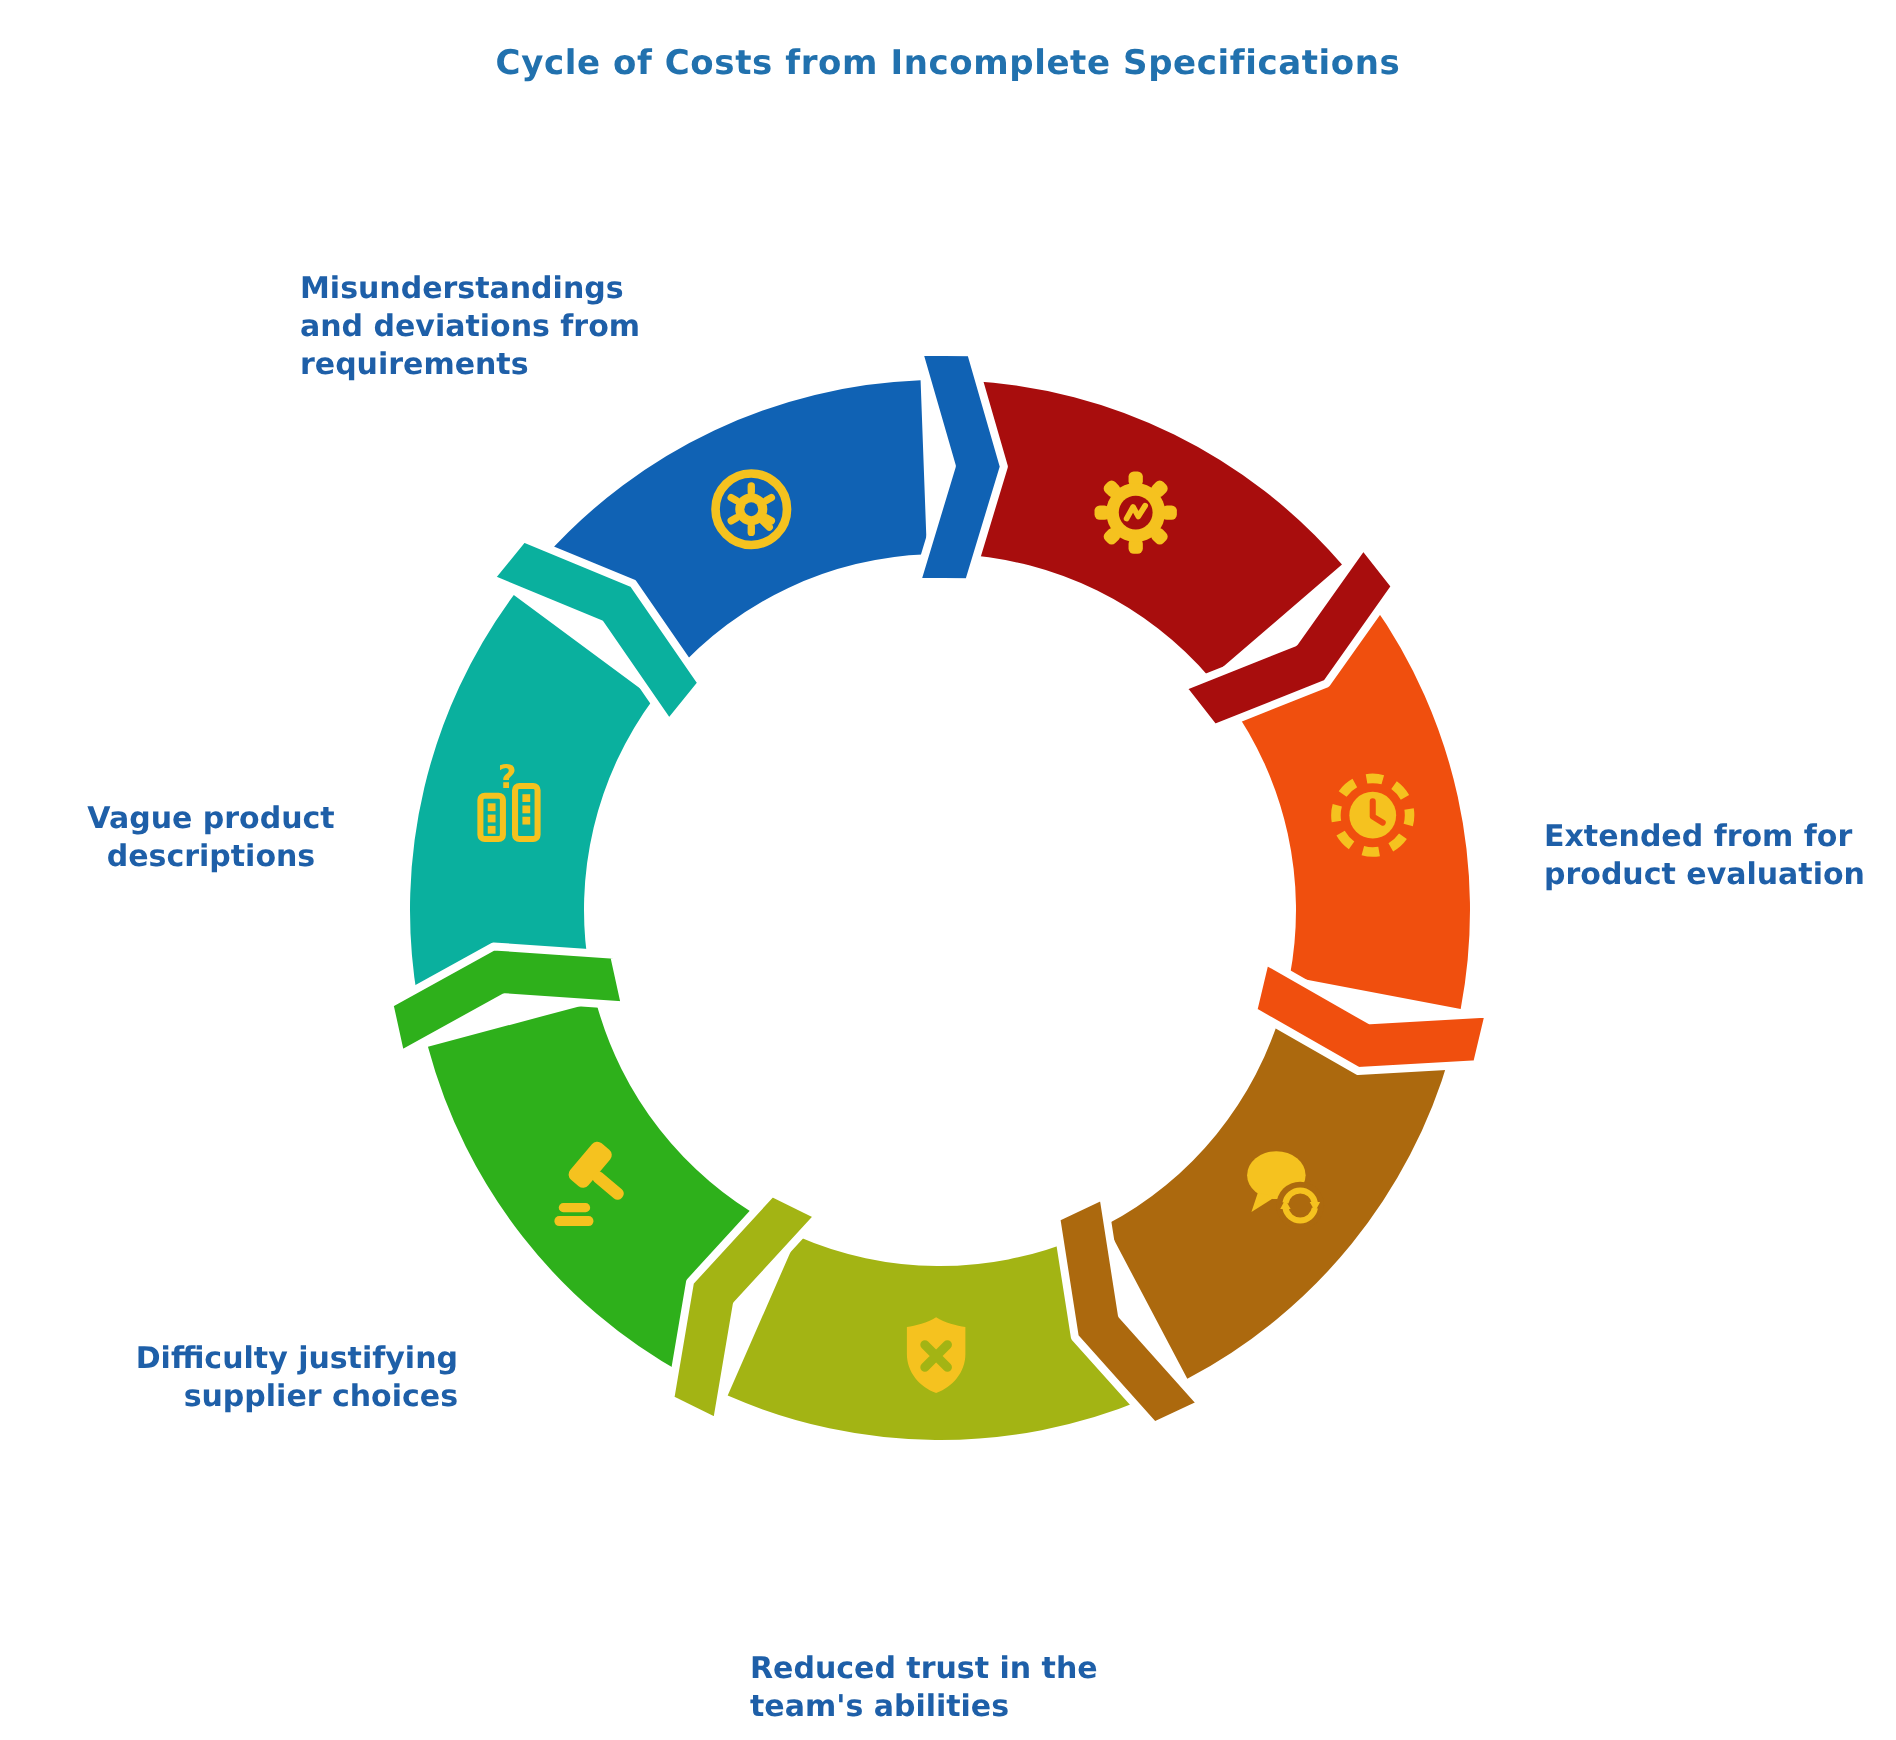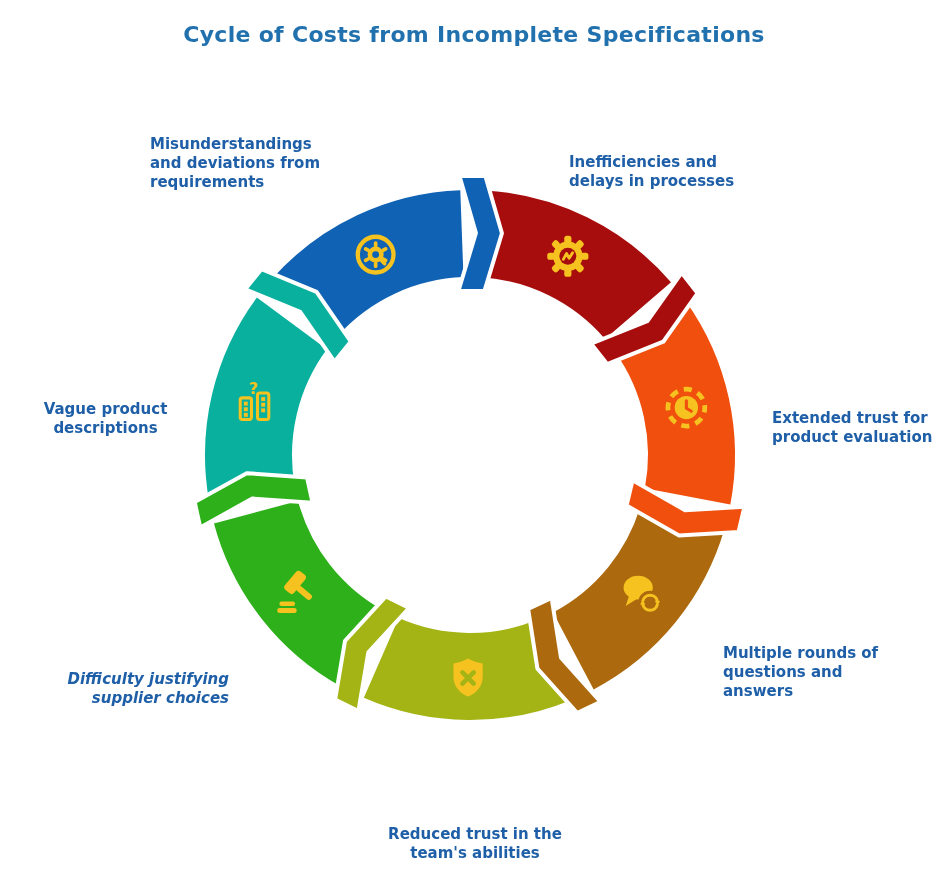--- a/index.html
+++ b/index.html
@@ -2,33 +2,33 @@
 <html style="--title-color: #2171ae; --label-color: #1e5fa8;"><head>
 <meta charset="utf-8">
 <style>
   html,body{margin:0;padding:0;background:#fff;}
   .stage{
     position:relative;width:948px;height:870px;overflow:hidden;background:#fff;
     font-family:"DejaVu Sans","Liberation Sans",sans-serif;
   }
   .title{
     position:absolute;top:22px;left:0;width:948px;margin:0;
-    text-align:center;font-size:22px;font-weight:bold;letter-spacing:.3px;
+    text-align:center;font-size:17px;font-weight:bold;letter-spacing:.3px;
     color:var(--title-color,#2171ae);
   }
   svg.ring{position:absolute;left:0;top:0;width:948px;height:870px;}
   .lab{
     position:absolute;font-size:15px;font-weight:600;line-height:19px;
     color:var(--label-color,#1e5fa8);white-space:pre-line;
   }
   #lab-0{left:569px;top:153px;text-align:left;}
   #lab-1{left:772px;top:409px;text-align:left;}
   #lab-2{left:723px;top:644px;text-align:left;}
-  #lab-3{left:375px;top:825px;width:200px;text-align:center;}
-  #lab-4{left:30px;top:670px;width:199px;text-align:right;font-style:italic;}
+  #lab-3{left:375px;top:825px;width:200px;text-align:left;}
+  #lab-4{left:30px;top:670px;width:199px;text-align:right;}
   #lab-5{left:30px;top:400px;width:151px;text-align:center;}
   #lab-6{left:150px;top:135px;width:222px;}
 </style>
 </head>
 <body>
 
 <div class="stage">
 
   <h1 class="title">Cycle of Costs from Incomplete Specifications</h1>
 
@@ -127,27 +127,22 @@
       <path d="M245.2015812548385,289.2421316206225 L261.58908853287807,269.05675064298924 L316.55656312717696,291.7850751902389 L350.8705813185638,341.5399559112413 L334.4830740405242,361.72533688887455 L300.16905584913735,311.9704561678722 Z" fill="#0ab09e" stroke="#fff" stroke-width="4" stroke-linejoin="round"></path>
       <use href="#sym-gear-pulse" x="541.8430964242928" y="230.28166042836767" width="52" height="52" style="--seg:#a80d0d;--ic:#f5c21f"></use>
       <use href="#sym-clock-dashed" x="660.3684268237018" y="381.59795496145364" width="52" height="52" style="--seg:#f04f0e;--ic:#f5c21f"></use>
       <use href="#sym-chat-sync" x="615.9639187132988" y="568.6089562340683" width="52" height="52" style="--seg:#ac690e;--ic:#f5c21f"></use>
       <use href="#sym-shield-x" x="442.0670723871102" y="650.491565958714" width="52" height="52" style="--seg:#a3b414;--ic:#f5c21f"></use>
       <use href="#sym-gavel" x="269.6257599779653" y="565.5865089118901" width="52" height="52" style="--seg:#2eb01b;--ic:#f5c21f"></use>
       <use href="#sym-docs-question" x="228.49180689167855" y="377.82902479738704" width="52" height="52" style="--seg:#0ab09e;--ic:#f5c21f"></use>
       <use href="#sym-gear-ring" x="349.63991878195264" y="228.60432870811928" width="52" height="52" style="--seg:#1062b4;--ic:#f5c21f"></use>
     </svg>
 
-  <div class="lab" id="lab-0">Inefficiencies and
-delays in processes</div>
-  <div class="lab" id="lab-1">Extended trust for
+  <div class="lab" id="lab-1">Extended from for
 product evaluation</div>
-  <div class="lab" id="lab-2">Multiple rounds of
-questions and
-answers</div>
   <div class="lab" id="lab-3">Reduced trust in the
 team's abilities</div>
   <div class="lab" id="lab-4">Difficulty justifying
 supplier choices</div>
   <div class="lab" id="lab-5">Vague product
 descriptions</div>
   <div class="lab" id="lab-6">Misunderstandings
 and deviations from
 requirements</div>
 

